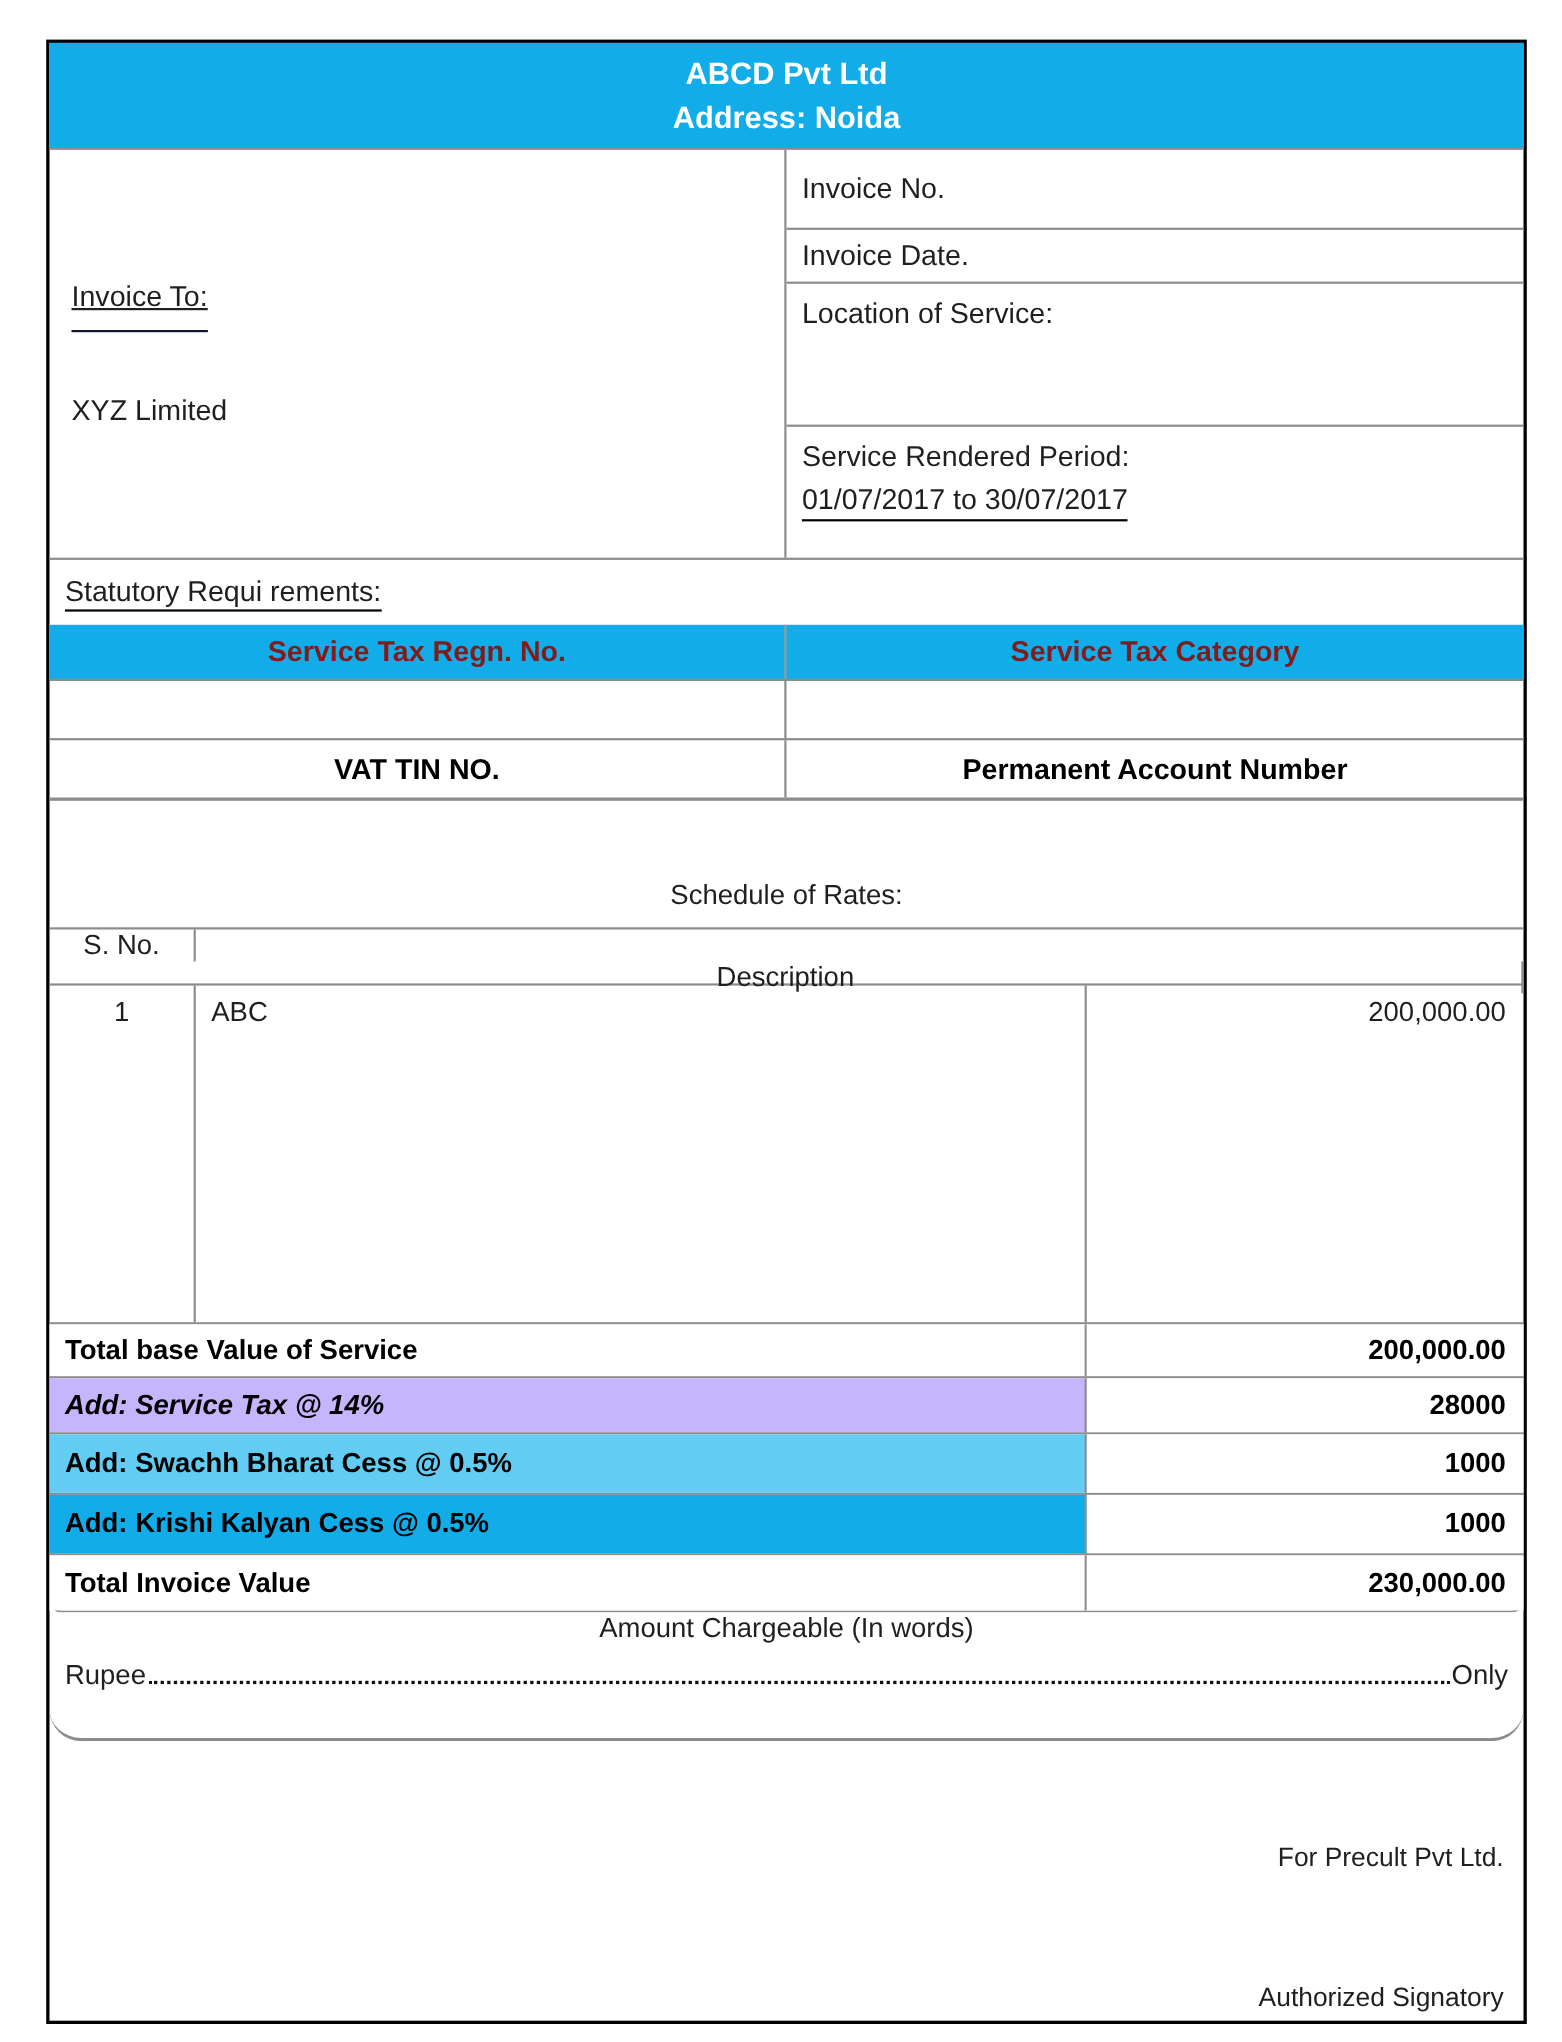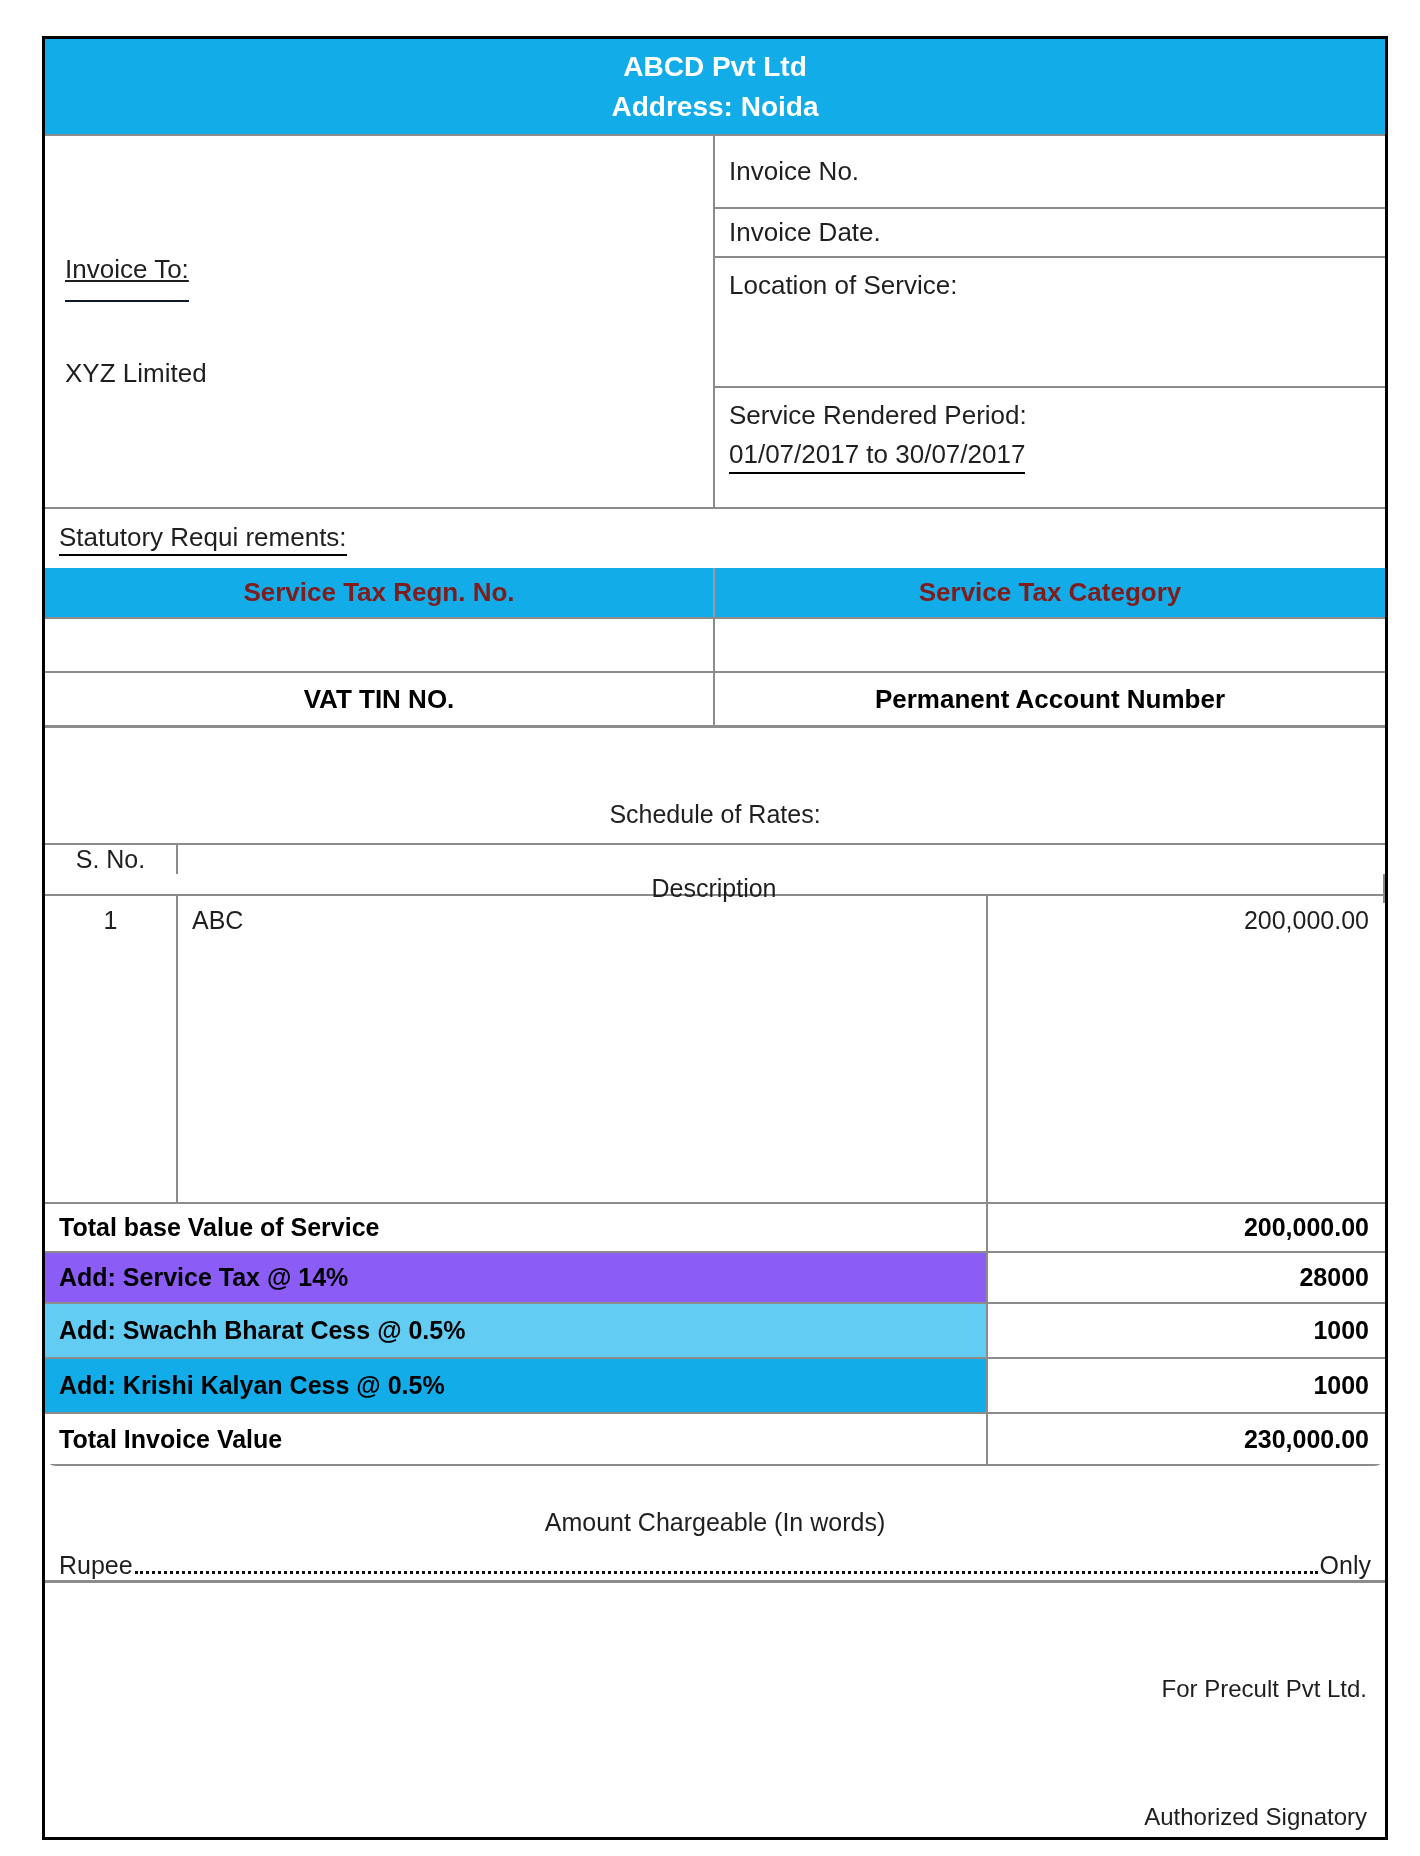--- a/index.html
+++ b/index.html
@@ -62,21 +62,21 @@
   .sched-body .col-desc{align-items:flex-start;justify-content:flex-start;padding:10px 0 0 14px;}
   .sched-body .col-amt{align-items:flex-start;justify-content:flex-end;padding:10px 16px 0 0;}
 
   
   .totrow{display:flex;font-weight:bold;color:#000;font-size:25px;}
   .totrow .lbl{flex:1;box-sizing:border-box;display:flex;align-items:center;padding-left:14px;border-right:2px solid #8c8c8c;}
   .totrow .val{width:397px;box-sizing:border-box;display:flex;align-items:center;justify-content:flex-end;padding-right:16px;background:#fff;}
   .t-r0{height:49px;}.t-r1{height:51px;}.t-r2{height:55px;}.t-r3{height:55px;}.t-r4{height:52px;border-radius:11px;}
 
   
-  .words{height:117px;display:flex;flex-direction:column;justify-content:flex-end;font-size:25px;padding:0 14px;box-sizing:border-box;}
+  .words{height:117px;display:flex;flex-direction:column;justify-content:flex-start;font-size:25px;padding:0 14px;box-sizing:border-box;border-radius:29px;}
   .words-title{text-align:center;margin-bottom:14px;}
   .rupee-line{display:flex;align-items:baseline;}
   .leader{flex:1;border-bottom:3px dotted #111;margin:0 2px 5px 2px;}
 
   
   .sig{height:258px;position:relative;font-size:24px;}
   .sig .for-co{position:absolute;right:18px;top:92px;}
   .sig .auth{position:absolute;right:18px;bottom:10px;}
 </style>
 </head>
@@ -143,21 +143,21 @@
     <div class="col col-sno">1</div>
     <div class="col col-desc">ABC</div>
     <div class="col col-amt">200,000.00</div>
   </section>
 
   <section class="totrow t-r0 gline">
     <div class="lbl" style="background: rgb(255, 255, 255);">Total base Value of Service</div>
     <div class="val">200,000.00</div>
   </section>
   <section class="totrow t-r1 gline">
-    <div class="lbl" style="background: #8b5cf6;">Add: Service Tax @ 14%</div>
+    <div class="lbl" style="background: #c4b5fd; font-style: italic;">Add: Service Tax @ 14%</div>
     <div class="val">28000</div>
   </section>
   <section class="totrow t-r2 gline">
     <div class="lbl" style="background: rgb(99, 204, 243);">Add: Swachh Bharat Cess @ 0.5%</div>
     <div class="val">1000</div>
   </section>
   <section class="totrow t-r3 gline">
     <div class="lbl" style="background: rgb(18, 172, 233);">Add: Krishi Kalyan Cess @ 0.5%</div>
     <div class="val">1000</div>
   </section>

